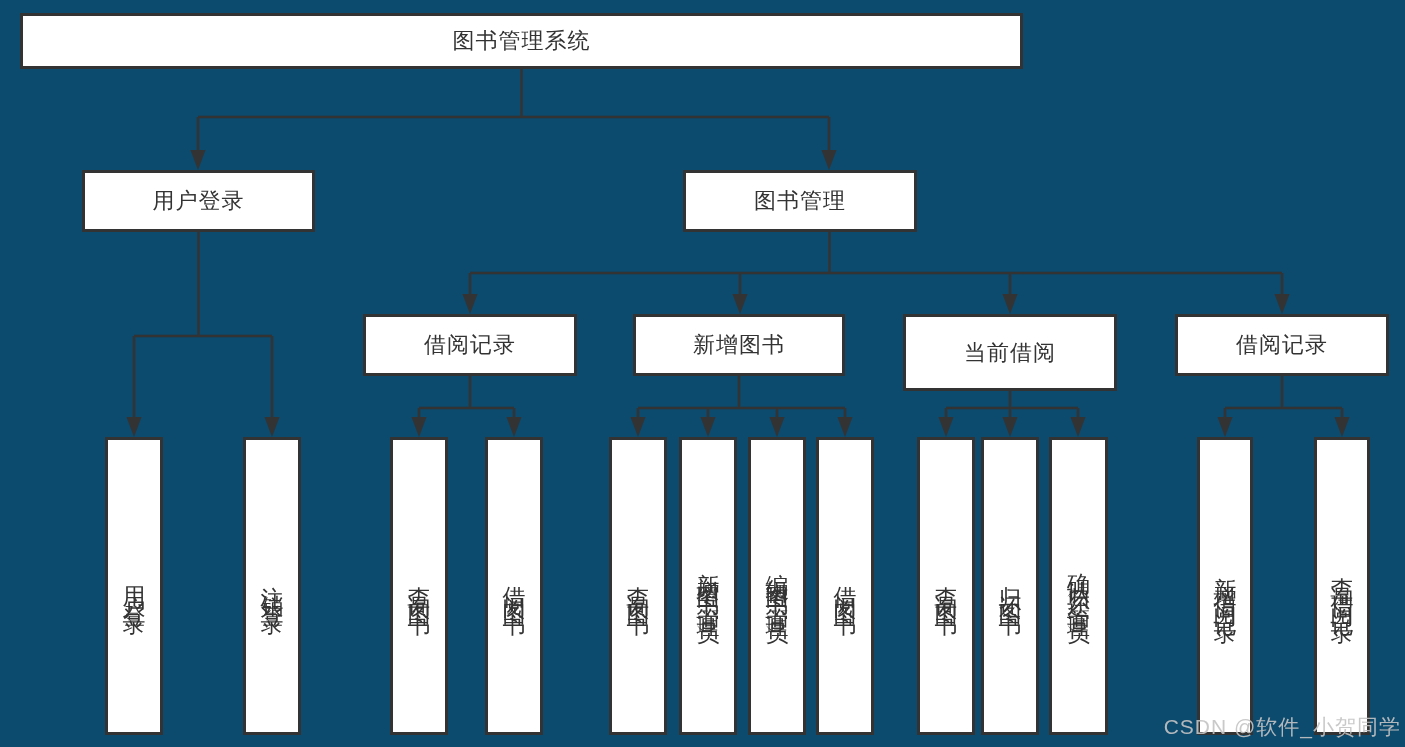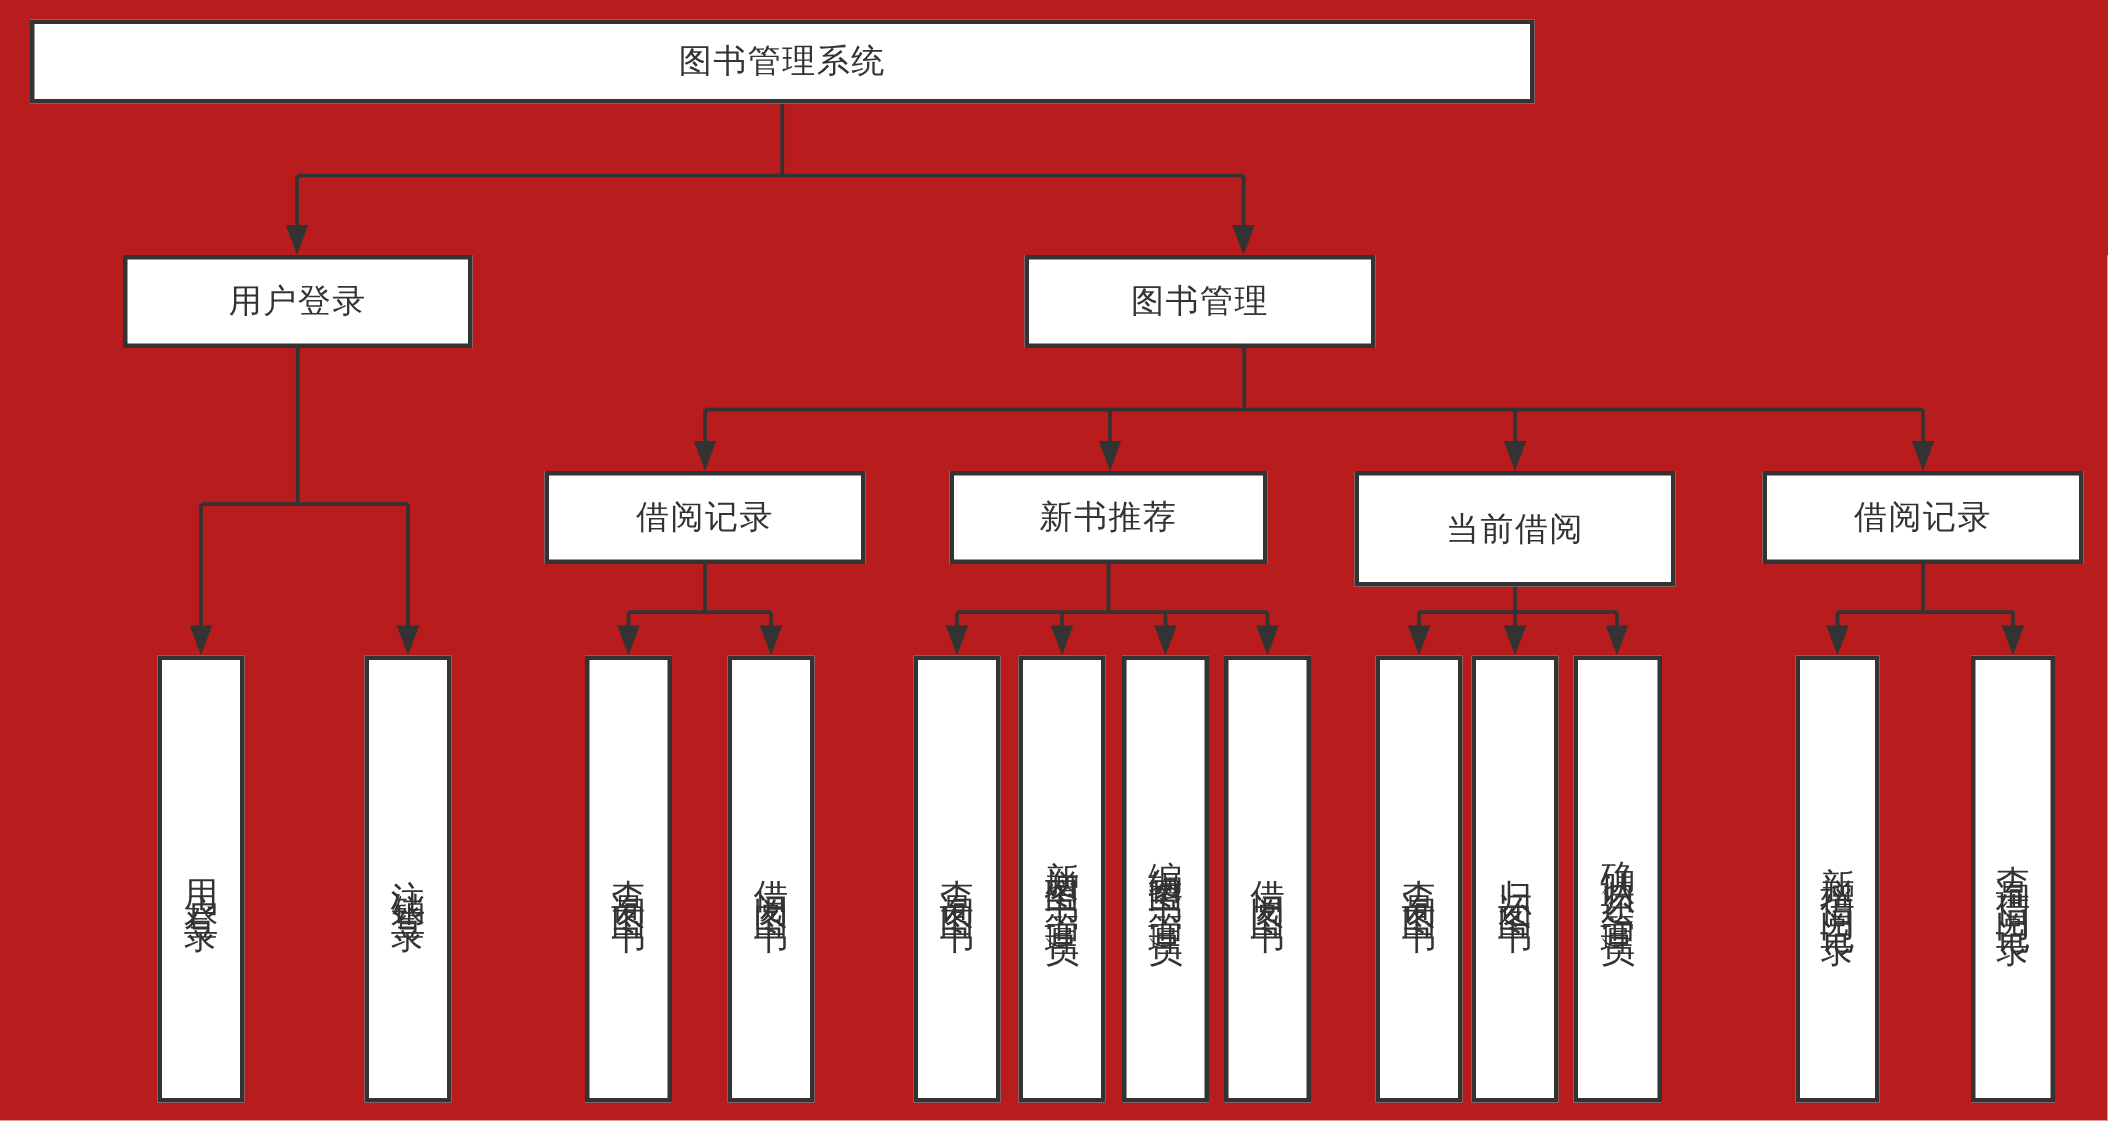--- a/index.html
+++ b/index.html
@@ -1,19 +1,19 @@
 <!DOCTYPE html>
 <html><head>
 <meta charset="utf-8">
 <style>
   html,body{margin:0;padding:0;background:#fff;}
   .canvas{
     position:relative;
     width:1405px;height:747px;
-    background:#b91c1c;
+    background:#0c4a6e;
     font-family:"Liberation Sans","DejaVu Sans",sans-serif;
     color:#333333;
     overflow:hidden;
   }
   svg.wires{position:absolute;left:0;top:0;z-index:1;}
   .box{
     position:absolute;
     box-sizing:border-box;
     background:#ffffff;
     border:3px solid #333333;
@@ -93,21 +93,21 @@
       <polygon points="1334.5,417 1349.5,417 1342,437"></polygon>
     </g>
   </svg>
 
   <div class="box h" style="left:20px;top:13px;width:1003px;height:56px">图书管理系统</div>
 
   <div class="box h" style="left:82px;top:170px;width:233px;height:62px">用户登录</div>
   <div class="box h" style="left:683px;top:170px;width:234px;height:62px">图书管理</div>
 
   <div class="box h" style="left:363px;top:314px;width:214px;height:62px">借阅记录</div>
-  <div class="box h" style="left:633px;top:314px;width:212px;height:62px">新书推荐</div>
+  <div class="box h" style="left:633px;top:314px;width:212px;height:62px">新增图书</div>
   <div class="box h" style="left:903px;top:314px;width:214px;height:77px">当前借阅</div>
   <div class="box h" style="left:1175px;top:314px;width:214px;height:62px">借阅记录</div>
 
   <div class="box v" style="left:105px;top:437px;width:58px;height:298px">用户登录</div>
   <div class="box v" style="left:243px;top:437px;width:58px;height:298px">注销登录</div>
 
   <div class="box v" style="left:390px;top:437px;width:58px;height:298px">查询图书</div>
   <div class="box v" style="left:485px;top:437px;width:58px;height:298px">借阅图书</div>
 
   <div class="box v" style="left:609px;top:437px;width:58px;height:298px">查询图书</div>
@@ -115,13 +115,14 @@
   <div class="box v long" style="left:748px;top:437px;width:58px;height:298px">编辑图书（管理员）</div>
   <div class="box v" style="left:816px;top:437px;width:58px;height:298px">借阅图书</div>
 
   <div class="box v" style="left:917px;top:437px;width:58px;height:298px">查询图书</div>
   <div class="box v" style="left:981px;top:437px;width:58px;height:298px">归还图书</div>
   <div class="box v long" style="left:1049px;top:437px;width:59px;height:298px">确认归还（管理员）</div>
 
   <div class="box v" style="left:1197px;top:437px;width:56px;height:298px">新增借阅记录</div>
   <div class="box v" style="left:1314px;top:437px;width:56px;height:298px">查询借阅记录</div>
 
+  <div class="watermark">CSDN @软件_小贺同学</div>
 </div>
 
 </body></html>

